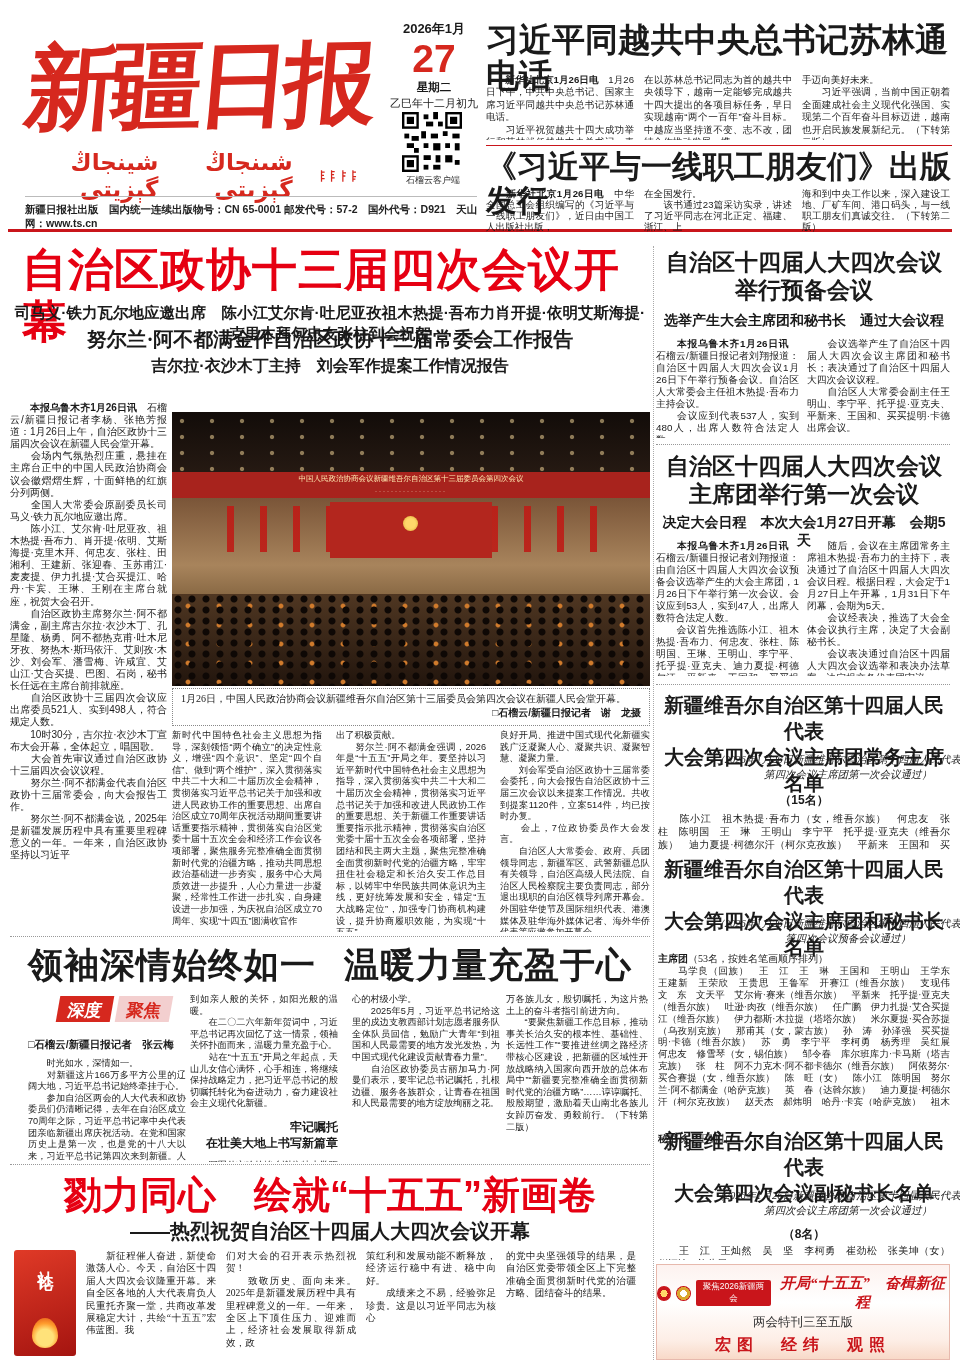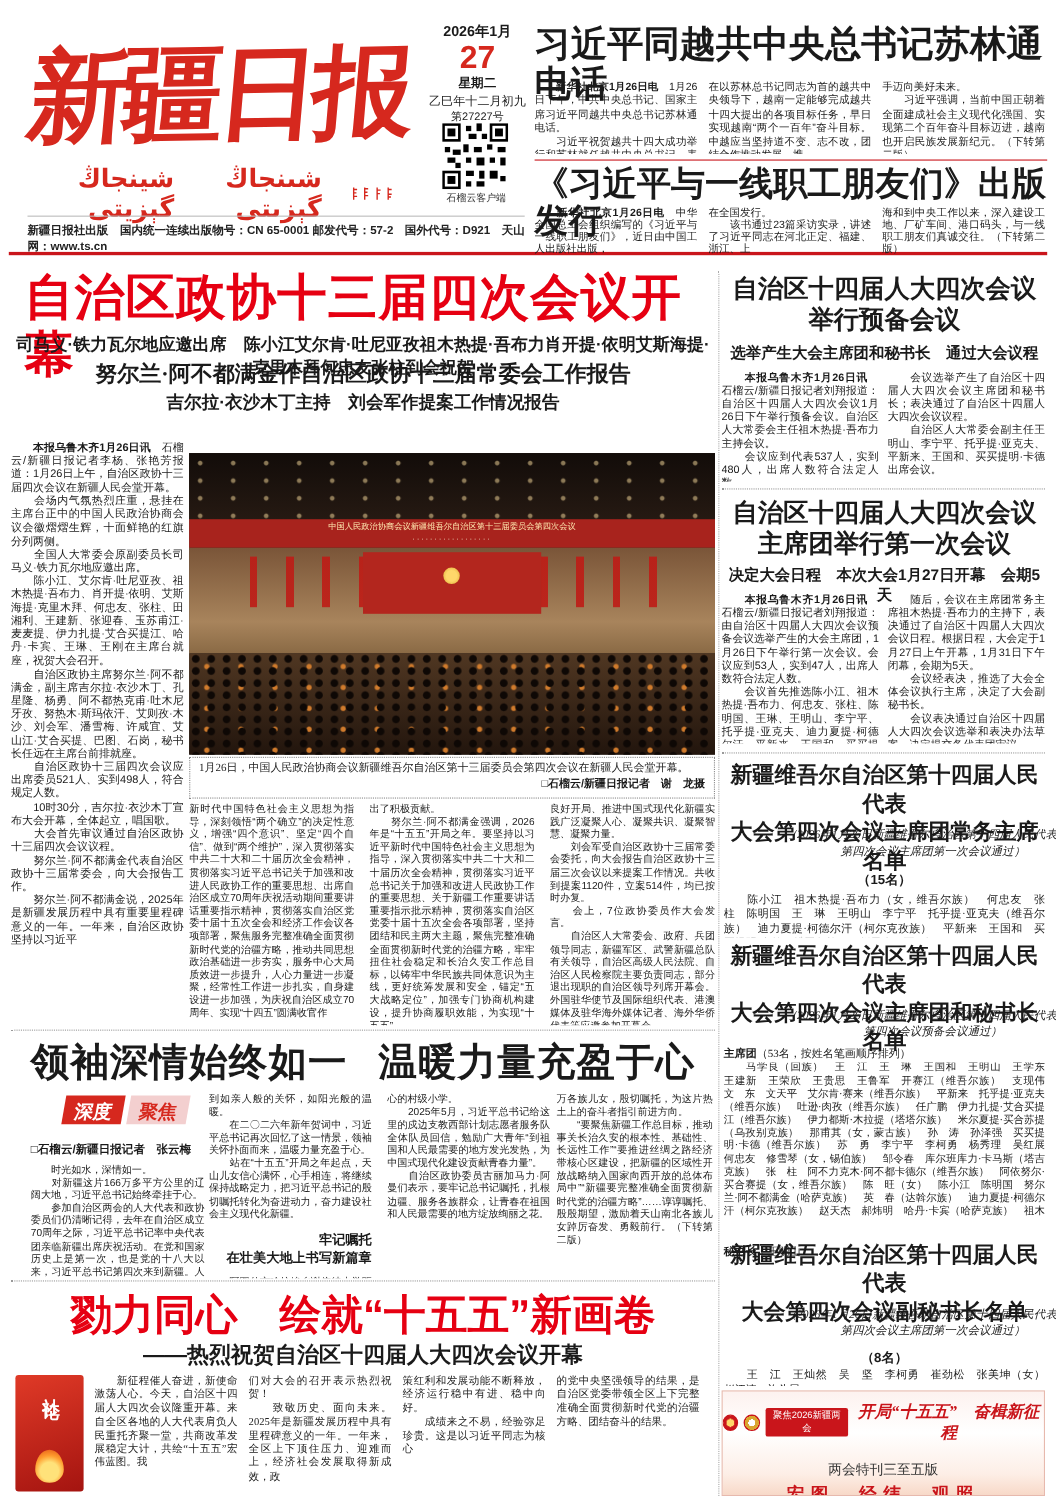--- a/index.html
+++ b/index.html
@@ -16,21 +16,21 @@
   .ov{overflow:hidden;}
   b{font-weight:bold;}
 
   
   .logo{left:26px;top:16px;width:362px;height:142px;font-family:var(--serif);font-weight:900;
         font-size:92px;line-height:140px;color:var(--red);letter-spacing:-6px;transform:skewX(-6deg) rotate(-1deg);}
   .scripts{left:50px;top:156px;width:310px;height:40px;color:var(--red);display:flex;align-items:center;gap:26px;
            font-size:23px;font-weight:bold;}
   .datebox{left:388px;top:20px;width:92px;text-align:center;line-height:1.35;}
   .datebox .d1{font-size:13px;font-weight:bold;}
-  .datebox .d2{font-size:29px;font-weight:900;color:var(--red);line-height:1.1;}
+  .datebox .d2{font-size:39px;font-weight:900;color:var(--red);line-height:1.1;}
   .datebox .d3{font-size:11.5px;font-weight:bold;}
   .datebox .d4{font-size:11px;}
   .datebox .d5,.datebox .d6{font-size:10px;}
   .qr{left:402px;top:112px;width:60px;height:60px;}
   .qrlabel{left:388px;top:174px;width:90px;font-size:9px;text-align:center;color:#333;}
   .grayline{left:25px;top:196px;width:452px;height:0;border-top:1px solid #bbb;}
   .publine{left:25px;top:203px;width:455px;font-size:10.5px;font-weight:bold;color:#222;}
   .redrule{left:8px;top:229px;width:944px;height:3px;background:#c9151b;}
 
   
@@ -107,21 +107,21 @@
 
   
   .promo{left:656px;top:1264px;width:294px;height:96px;border:1px solid #e7b9ad;
     background:linear-gradient(180deg,#fdf2ef,#fff 40%,#fdeee6 80%,#f8d9c8);text-align:center;overflow:hidden;}
   .promo-row{margin-top:9px;display:flex;align-items:center;justify-content:center;gap:5px;}
   .emblem{width:15px;height:15px;border-radius:50%;display:inline-block;}
   .emblem.e1{background:radial-gradient(circle,#ffd76a 0 40%,#c9151b 41%);border:1px solid #c9151b;}
   .emblem.e2{background:radial-gradient(circle,#fff 0 30%,#d9a62f 31% 60%,#c9151b 61%);}
   .promo-tag{background:#c9151b;color:#fff;font-size:8.5px;padding:1px 4px;border-radius:2px;}
   .promo-slogan{color:#c9151b;font-weight:900;font-size:15px;font-style:italic;font-family:var(--serif);}
-  .promo-l1{margin-top:16px;font-size:12.5px;color:#333;}
+  .promo-l1{margin-top:2px;font-size:12.5px;color:#333;}
   .promo-l2{margin-top:4px;font-size:16px;font-weight:900;color:#c9151b;font-family:var(--serif);letter-spacing:6px;}
 </style>
 </head>
 <body>
 
 <div class="page">
 
   <div class="abs logo">新疆日报</div>
   <div class="abs scripts">
     <span dir="rtl">شينجاڭ گېزيتى</span>

